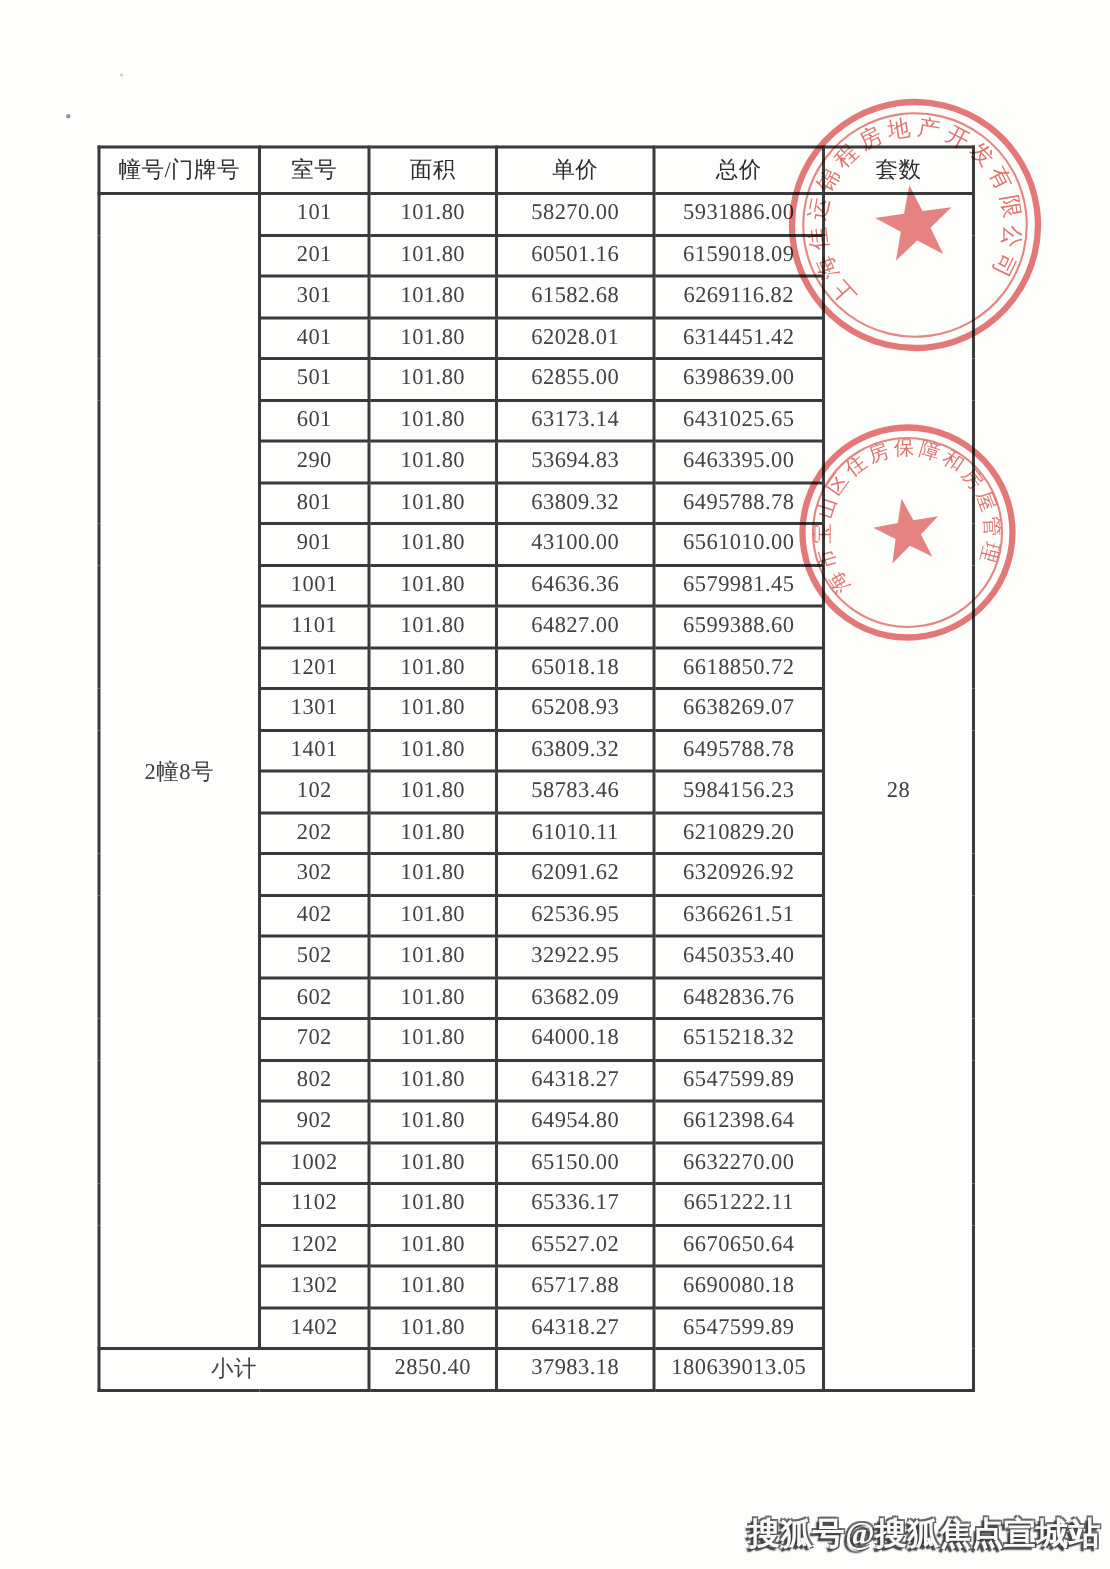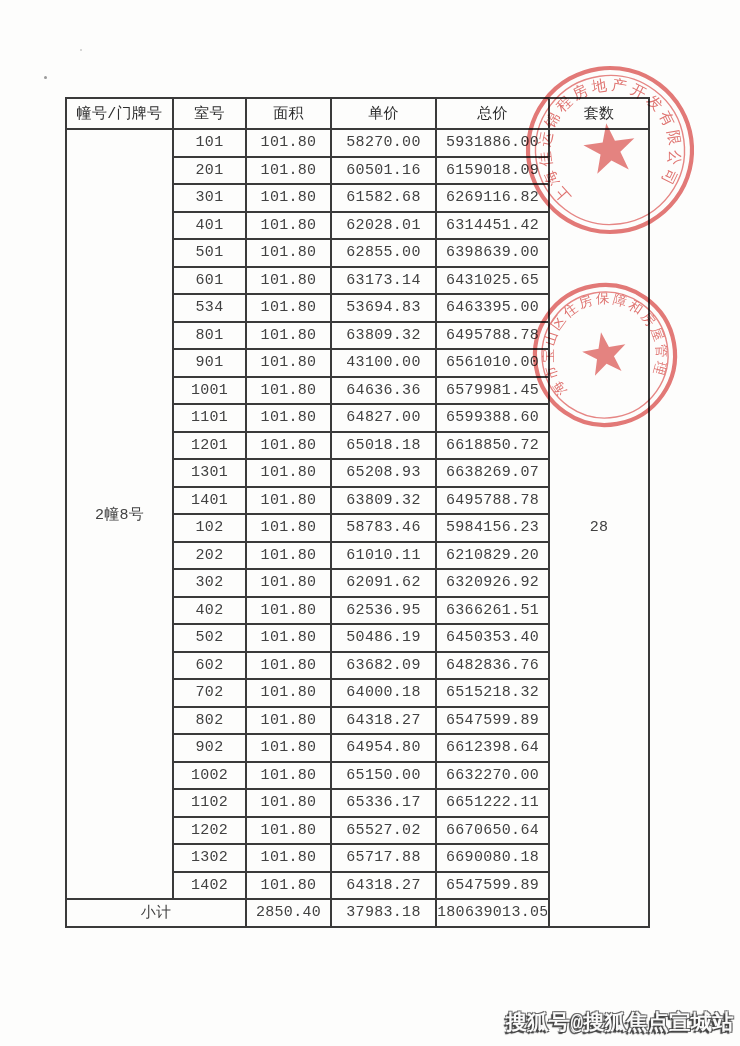--- a/index.html
+++ b/index.html
@@ -1,19 +1,19 @@
 <!DOCTYPE html>
 <html><head>
 <meta charset="utf-8">
 <style>
   html,body { margin:0; padding:0; background:#e9e9e9; }
   .page {
     position:relative; width:740px; height:1046px; margin:0 auto;
     background:#fdfdfc; overflow:hidden;
-    font-family:Liberation Mono, monospace;
+    font-family:Liberation Serif, serif;
   }
 
   
   .table-wrap { position:absolute; left:65px; top:97px; }
   table.price {
     border-collapse:collapse; table-layout:fixed; width:583px;
     border:2.5px solid #2b2b2b;
   }
   table.price th, table.price td {
     border:2px solid #3a3a3a;
@@ -115,21 +115,21 @@
             <td>62855.00</td>
             <td>6398639.00</td>
           </tr>
           <tr>
             <td>601</td>
             <td>101.80</td>
             <td>63173.14</td>
             <td>6431025.65</td>
           </tr>
           <tr>
-            <td>534</td>
+            <td>290</td>
             <td>101.80</td>
             <td>53694.83</td>
             <td>6463395.00</td>
           </tr>
           <tr>
             <td>801</td>
             <td>101.80</td>
             <td>63809.32</td>
             <td>6495788.78</td>
           </tr>
@@ -189,21 +189,21 @@
           </tr>
           <tr>
             <td>402</td>
             <td>101.80</td>
             <td>62536.95</td>
             <td>6366261.51</td>
           </tr>
           <tr>
             <td>502</td>
             <td>101.80</td>
-            <td>50486.19</td>
+            <td>32922.95</td>
             <td>6450353.40</td>
           </tr>
           <tr>
             <td>602</td>
             <td>101.80</td>
             <td>63682.09</td>
             <td>6482836.76</td>
           </tr>
           <tr>
             <td>702</td>

